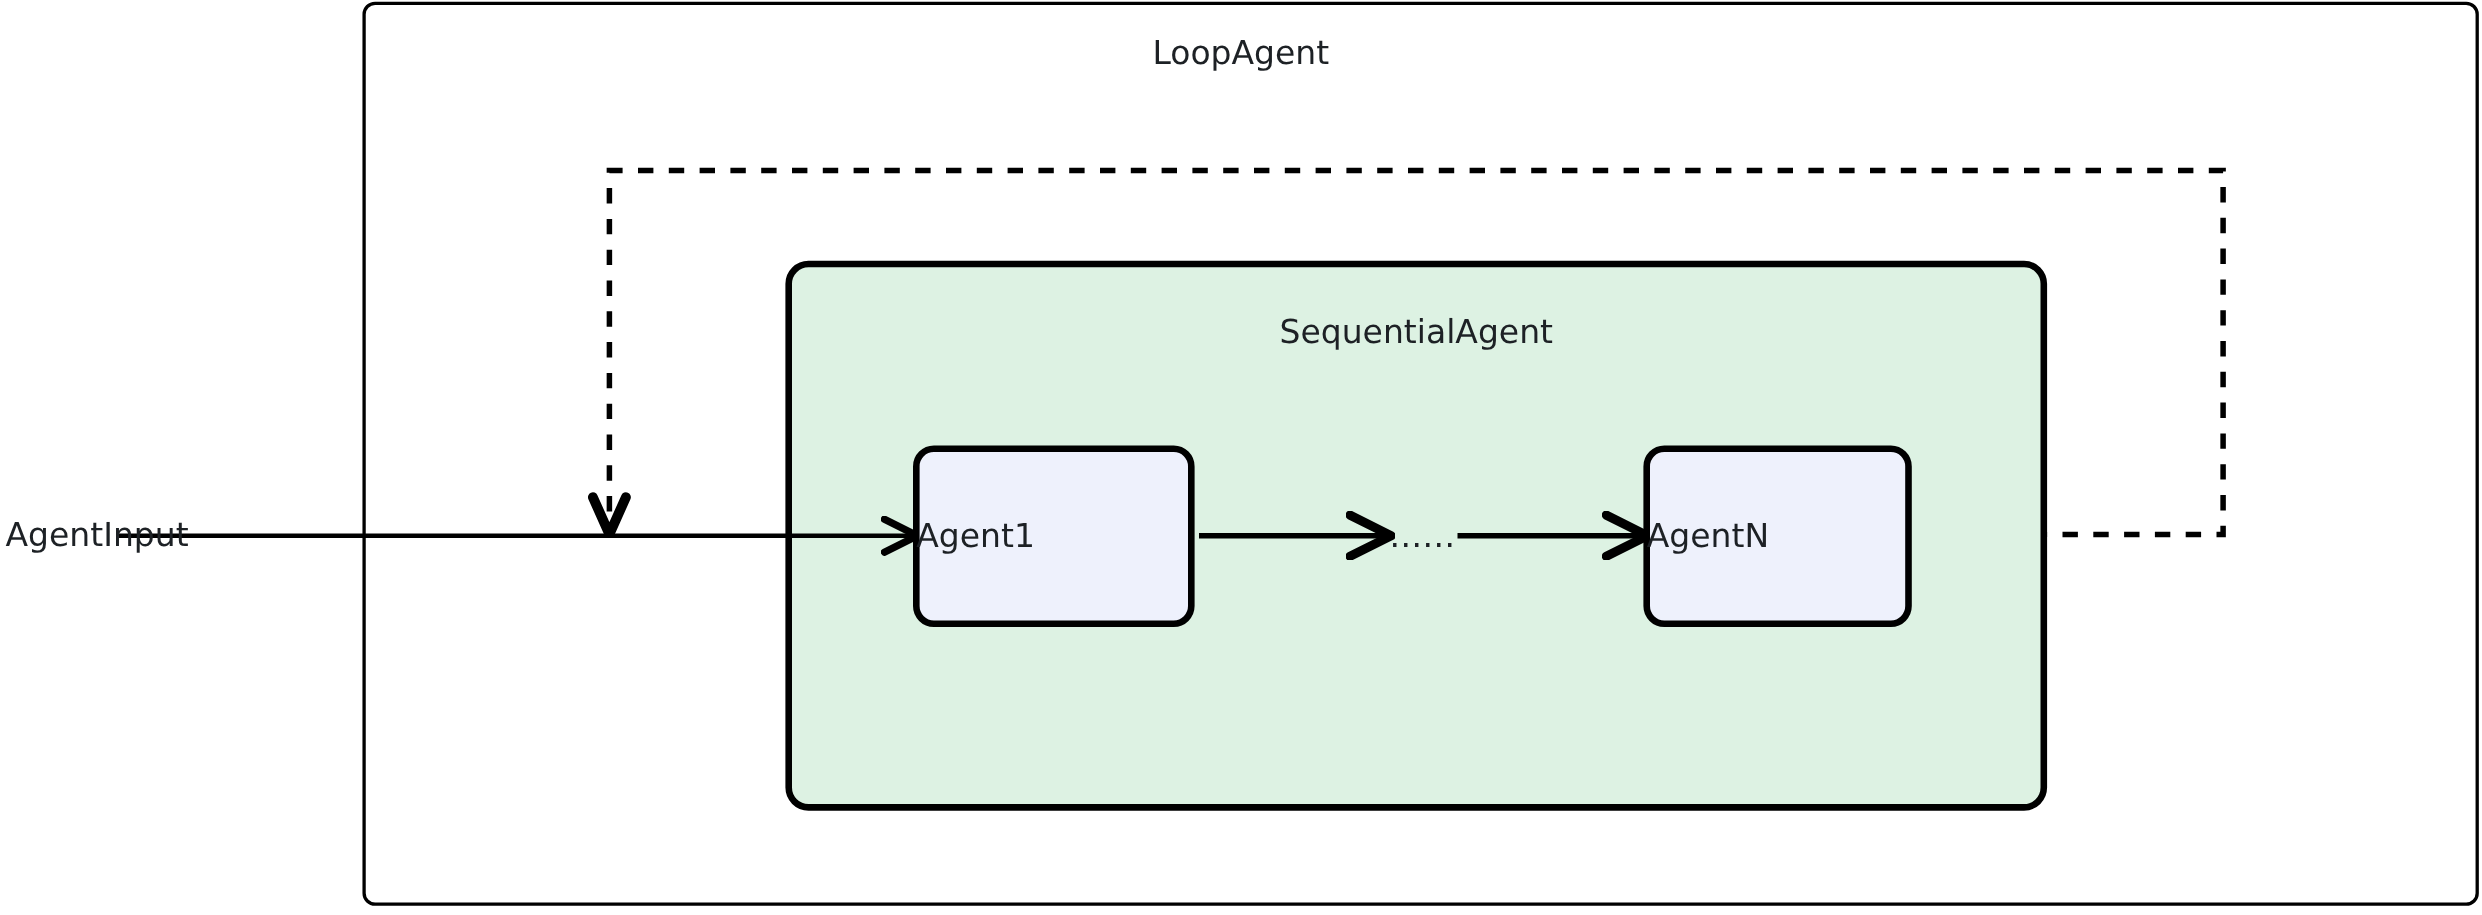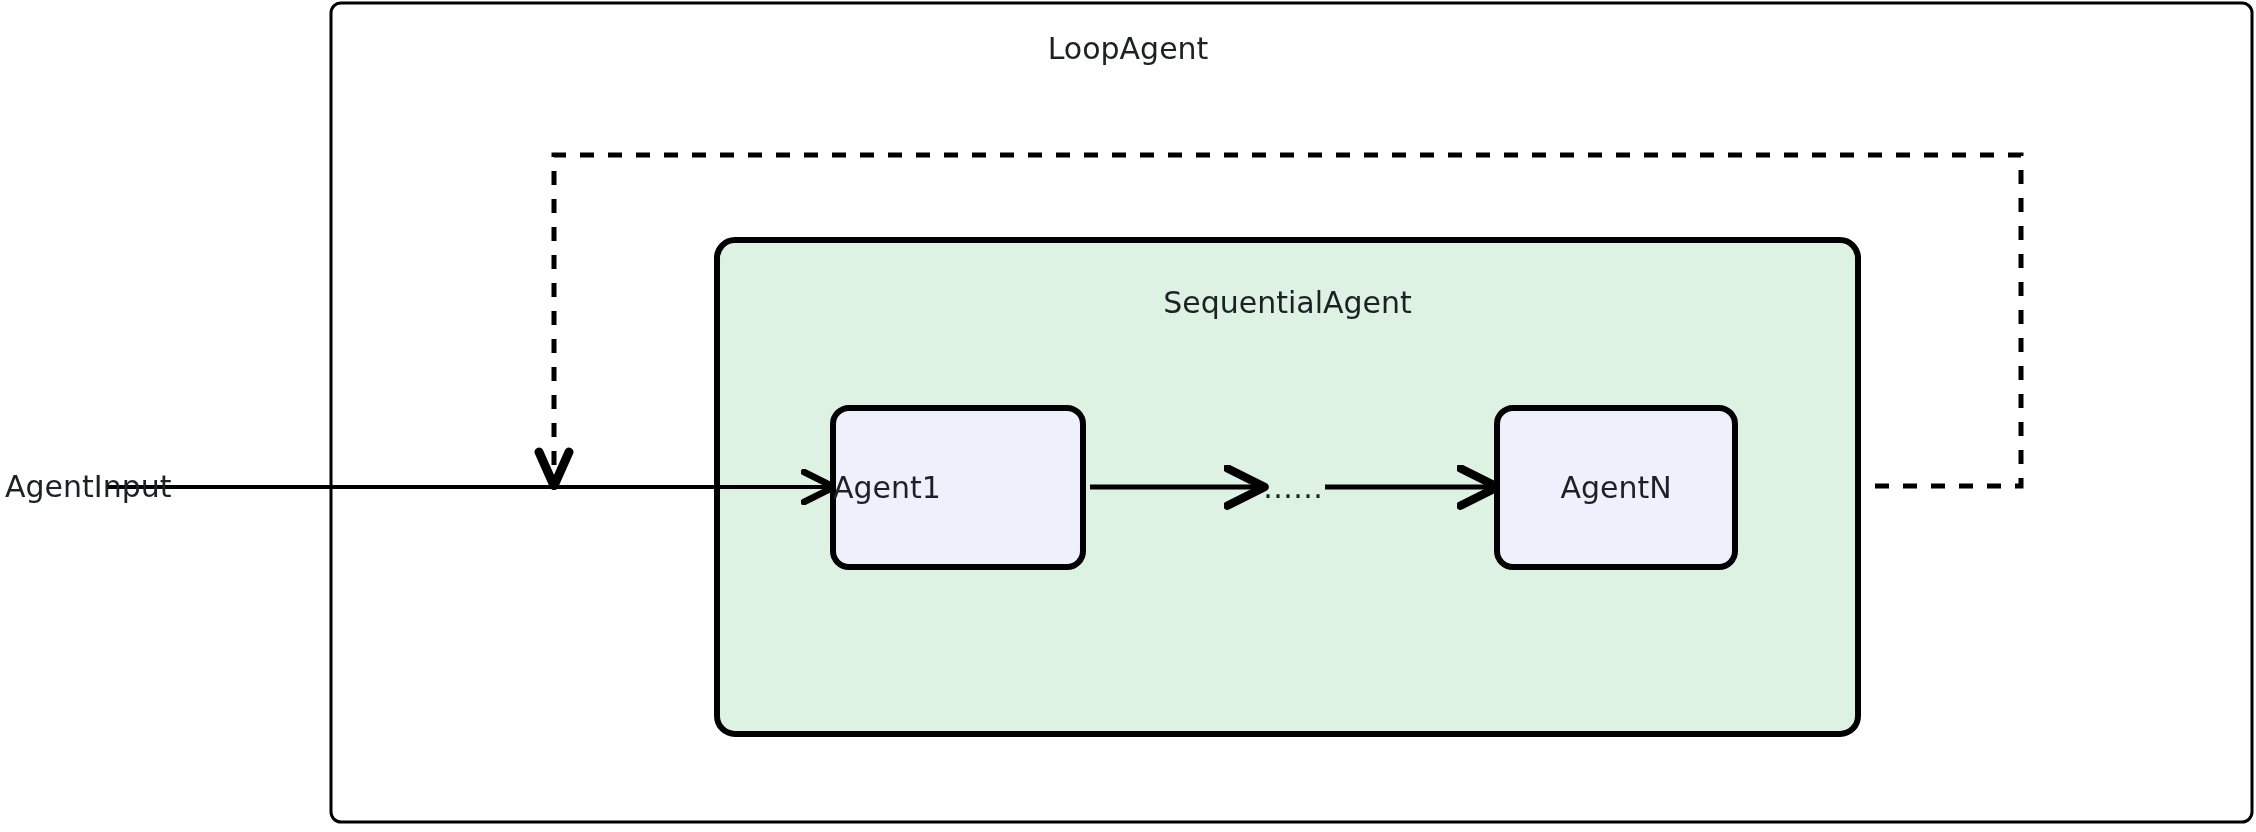--- a/index.html
+++ b/index.html
@@ -47,21 +47,20 @@
   #agent1-label {
     left: 833px;
     top: 473px;
     width: 250px;
     text-align: left;
   }
   #agentn-label {
     left: 1497px;
     top: 473px;
     width: 238px;
-    text-align: center;
   }
   #input-label {
     left: 5px;
     top: 472px;
   }
   #ellipsis-label {
     left: 1263px;
     top: 473px;
     font-size: 30px;
     letter-spacing: 0px;

